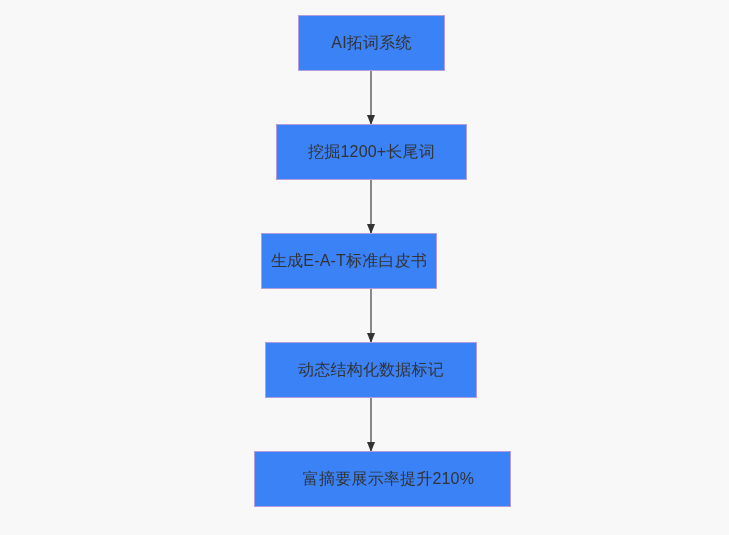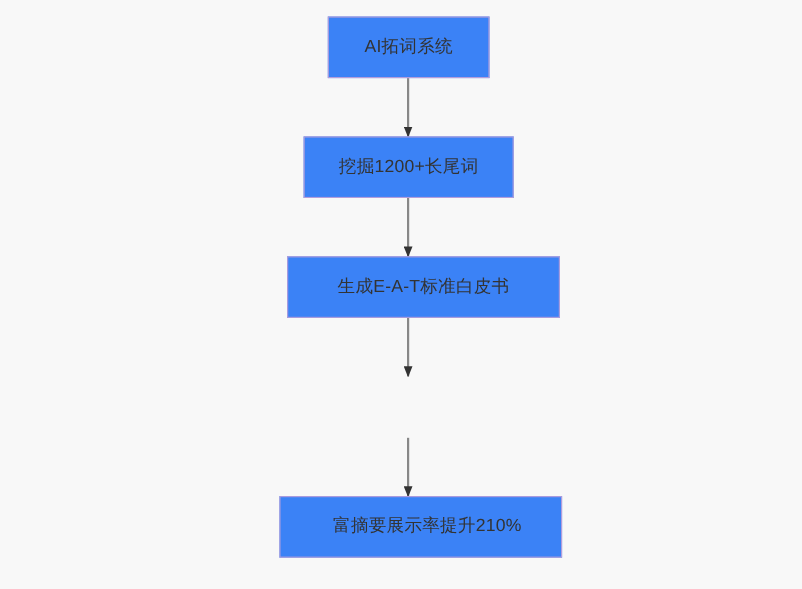--- a/index.html
+++ b/index.html
@@ -38,21 +38,21 @@
   }
   .node-label {
     color: #333333;
     font-size: 16px;
     line-height: 1.2;
     white-space: nowrap;
     letter-spacing: 0.2px;
   }
   .n1 { left: 298px; top: 15px;  width: 147px; height: 56px; }
   .n2 { left: 276px; top: 124px; width: 191px; height: 56px; }
-  .n3 { left: 261px; top: 233px; width: 248px; height: 56px; }
+  .n3 { left: 261px; top: 233px; width: 176px; height: 56px; }
   .n4 { left: 265px; top: 342px; width: 212px; height: 56px; }
   .n5 { left: 254px; top: 451px; width: 257px; height: 56px; padding-left: 12px; }
 </style>
 </head>
 <body>
 
 <div id="flowchart">
 
   <svg class="edge-layer" width="729" height="535" viewBox="0 0 729 535" xmlns="http://www.w3.org/2000/svg">
     <defs>
@@ -75,18 +75,21 @@
   </div>
 
   <div class="node n2">
     <span class="node-label">挖掘1200+长尾词</span>
   </div>
 
   <div class="node n3">
     <span class="node-label">生成E-A-T标准白皮书</span>
   </div>
 
+  <div class="node n4">
+    <span class="node-label">动态结构化数据标记</span>
+  </div>
 
   <div class="node n5">
     <span class="node-label">富摘要展示率提升210%</span>
   </div>
 
 </div>
 
 </body></html>

